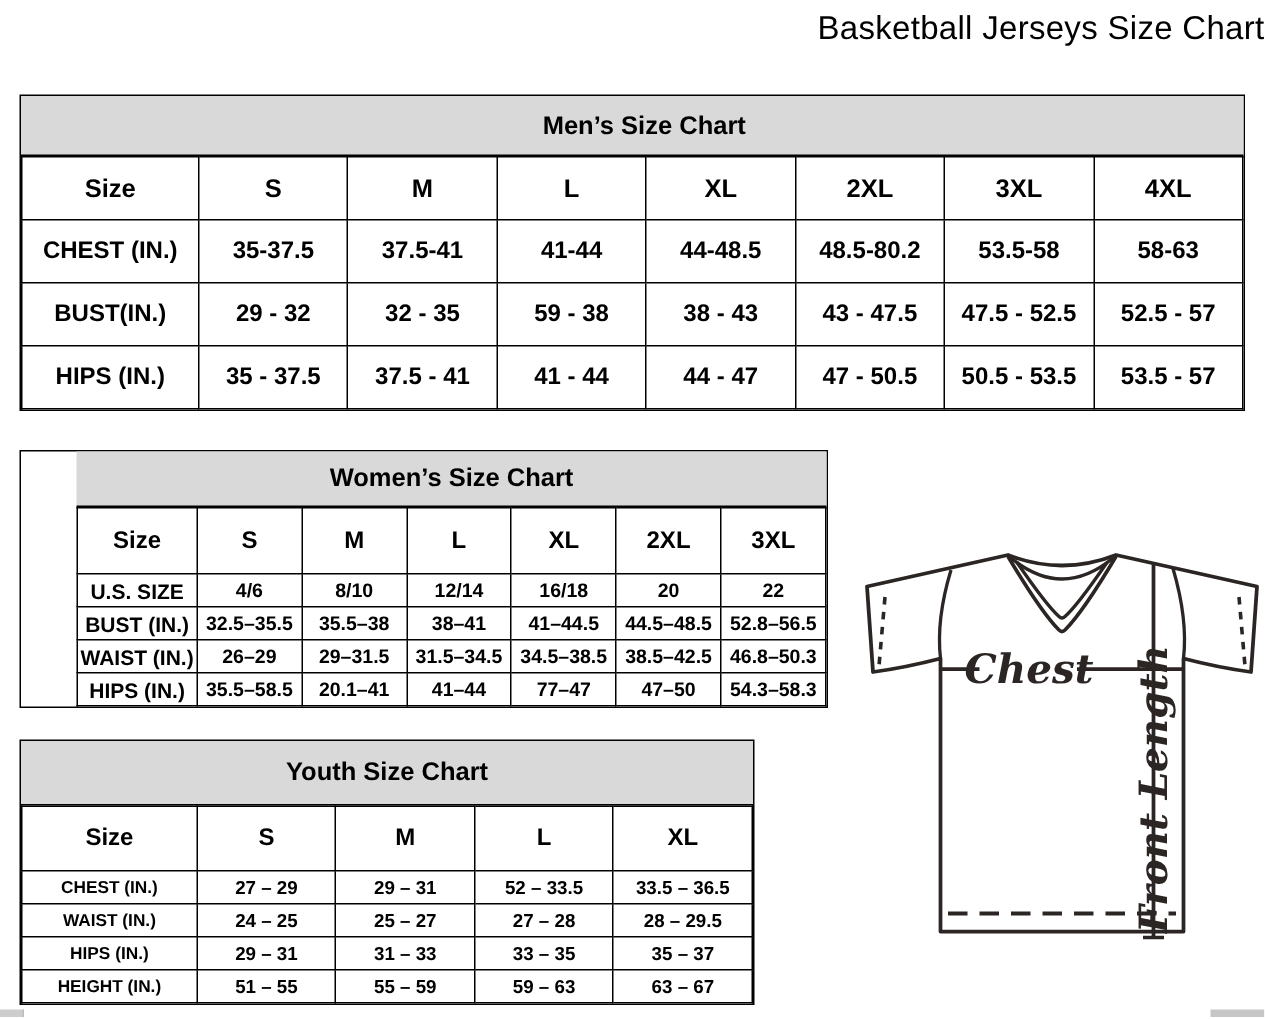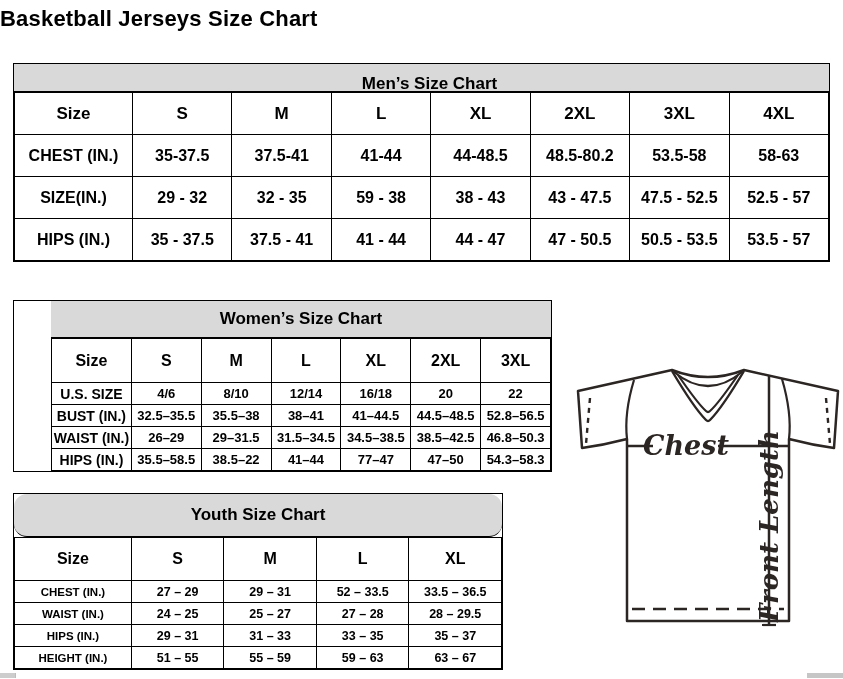--- a/index.html
+++ b/index.html
@@ -4,30 +4,30 @@
 <style>
   * { margin:0; padding:0; box-sizing:border-box; }
   html,body { background:#fff; }
   .page {
     position:relative; width:843px; height:679px; overflow:hidden;
     background:#ffffff; color:#000;
     font-family:"Liberation Sans","DejaVu Sans",sans-serif;
   }
   .page-title {
     position:absolute; left:0; top:6px; width:100%;
-    text-align:left; font-size:22px; font-weight:bold; letter-spacing:0.2px;
+    text-align:right; font-size:22px; font-weight:normal; letter-spacing:0.2px;
   }
   .chart { position:absolute; border:1px solid #000; background:#fff; }
   .chart-title {
     background:#d9d9d9; border-bottom:1px solid #000;
     text-align:center; font-weight:bold; font-size:17px;
   }
-  .chart.mens   .chart-title { line-height:39px; height:28px;padding-left:16px; }
+  .chart.mens   .chart-title { line-height:39px; height:40px;padding-left:16px; }
   .chart.womens .chart-title { line-height:36px; height:37px; }
-  .chart.youth  .chart-title { line-height:42px; height:43px;border-radius:13px; }
+  .chart.youth  .chart-title { line-height:42px; height:43px; }
 
   table.sizes { border-collapse:collapse; width:100%; table-layout:fixed; }
   table.sizes th, table.sizes td {
     border:1px solid #000; text-align:center; vertical-align:middle;
     font-weight:bold; padding:0; color:#000; background:#fff;
   }
   .mens   table.sizes thead th { height:42px; font-size:17px; }
   .mens   table.sizes tbody th, .mens table.sizes tbody td { height:42px; font-size:16px; }
   .mens   table.sizes th:first-child { width:14.5%; }
 
@@ -78,21 +78,21 @@
             <th>CHEST (IN.)</th>
             <td>35-37.5</td>
             <td>37.5-41</td>
             <td>41-44</td>
             <td>44-48.5</td>
             <td>48.5-80.2</td>
             <td>53.5-58</td>
             <td>58-63</td>
           </tr>
           <tr>
-            <th>SIZE(IN.)</th>
+            <th>BUST(IN.)</th>
             <td>29 - 32</td>
             <td>32 - 35</td>
             <td>59 - 38</td>
             <td>38 - 43</td>
             <td>43 - 47.5</td>
             <td>47.5 - 52.5</td>
             <td>52.5 - 57</td>
           </tr>
           <tr>
             <th>HIPS (IN.)</th>
@@ -146,21 +146,21 @@
             <td>26–29</td>
             <td>29–31.5</td>
             <td>31.5–34.5</td>
             <td>34.5–38.5</td>
             <td>38.5–42.5</td>
             <td>46.8–50.3</td>
           </tr>
           <tr>
             <th>HIPS (IN.)</th>
             <td>35.5–58.5</td>
-            <td>38.5–22</td>
+            <td>20.1–41</td>
             <td>41–44</td>
             <td>77–47</td>
             <td>47–50</td>
             <td>54.3–58.3</td>
           </tr>
         </tbody>
       </table>
   </section>
 
   <section class="chart youth" style="left:13px; top:493px; width:490px;">

